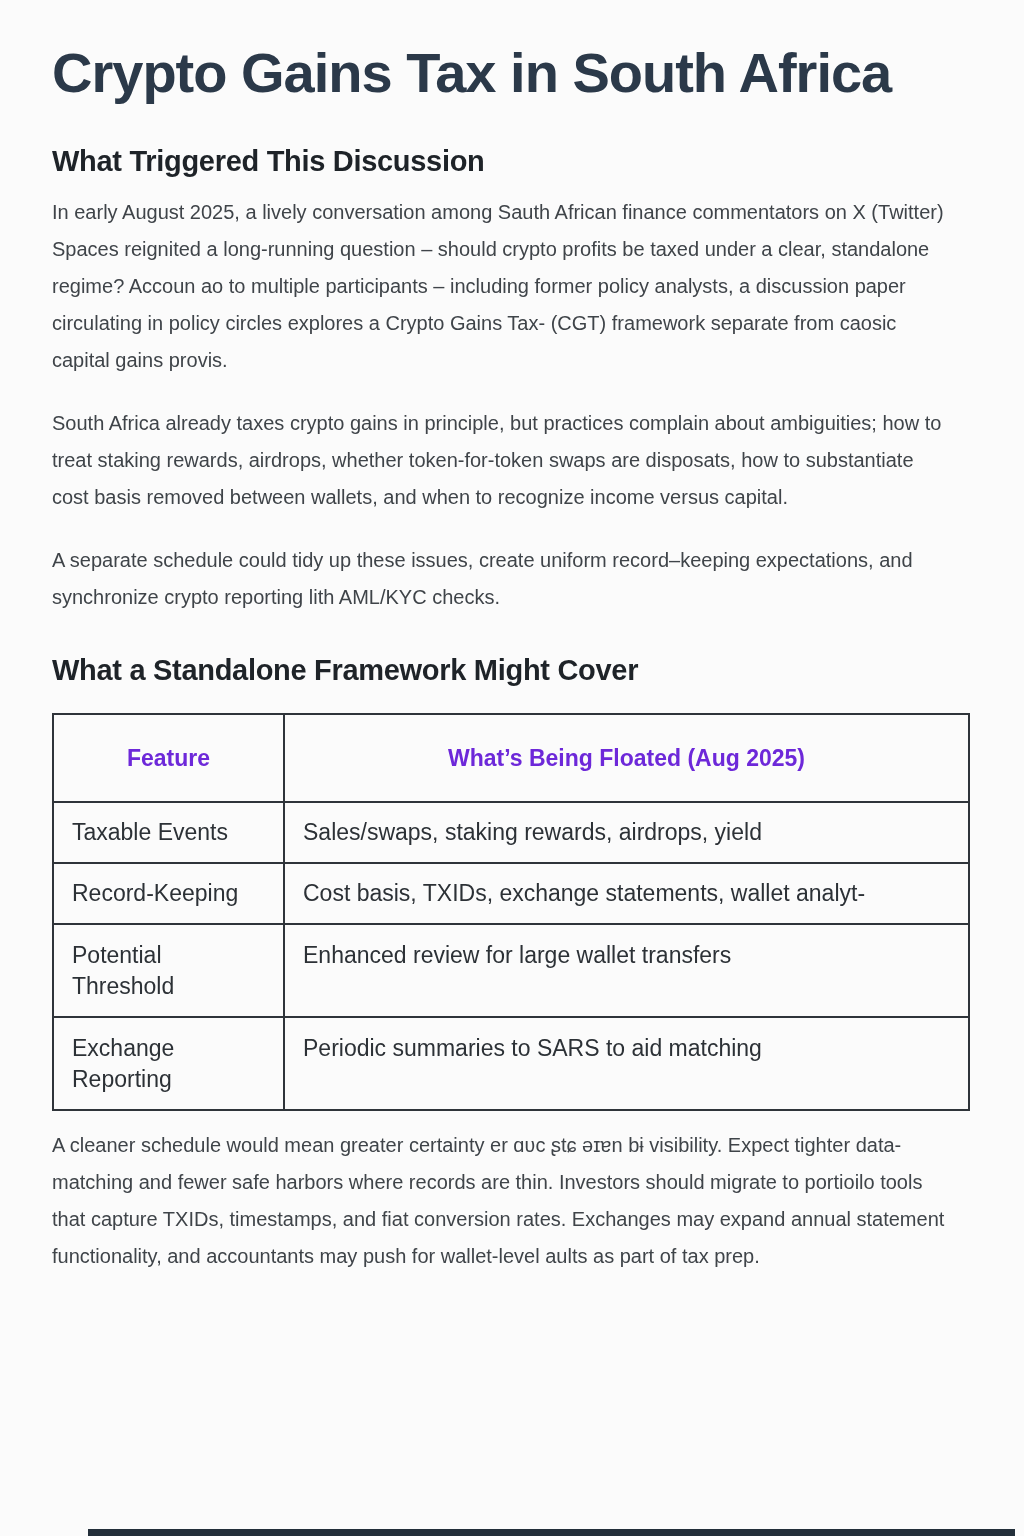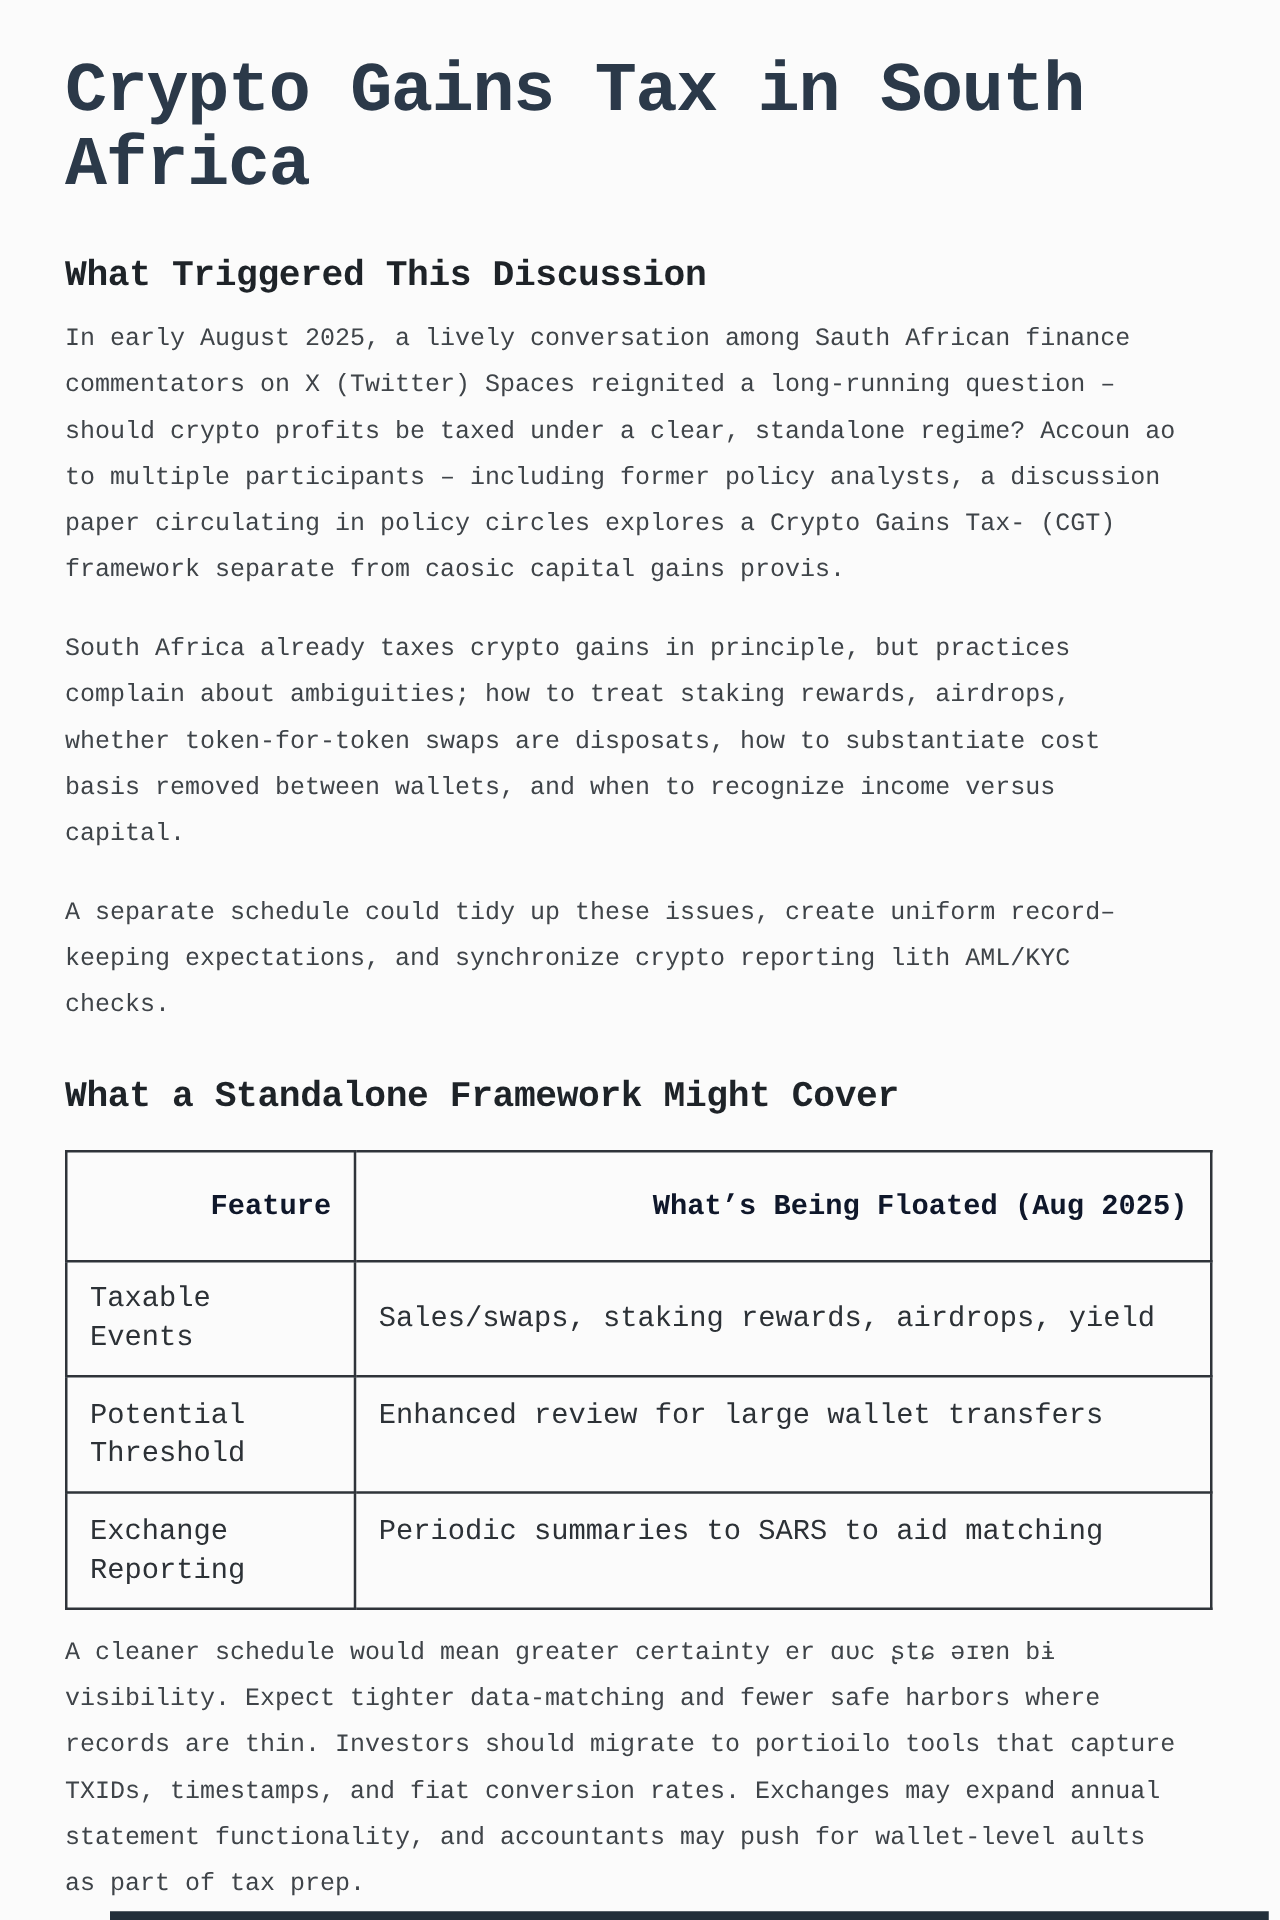--- a/index.html
+++ b/index.html
@@ -10,21 +10,20 @@
   body {
     width: 1024px;
     height: 1536px;
     position: relative;
     overflow: hidden;
     font-family: "Liberation Sans", sans-serif;
     color: #3f4449;
   }
   .page {
     padding: 44px 76px 0 52px;
-    font-family: Liberation Mono, monospace;
   }
   h1 {
     margin: 0 0 28px 0;
     font-size: 56px;
     line-height: 1.05;
     font-weight: 700;
     letter-spacing: -1px;
     color: #2b3949;
   }
   h2 {
@@ -56,22 +55,22 @@
   table.feature-table th,
   table.feature-table td {
     border: 2px solid #2f343a;
     padding: 14px 18px;
     line-height: 31px;
     vertical-align: middle;
     overflow: hidden;
   }
   table.feature-table th {
     font-weight: 700;
-    text-align: right;
-    color: #0f172a;
+    text-align: center;
+    color: #6d28d9;
     height: 58px;
   }
   table.feature-table td {
     text-align: left;
   }
   table.feature-table .col-feature { width: 231px; }
   table.feature-table .col-detail  { width: 685px; }
   tr.row-short  { height: 60px; }
   tr.row-tall-1 { height: 93px; }
   tr.row-tall-2 { height: 86px; }
@@ -110,20 +109,24 @@
       <tr>
         <th>Feature</th>
         <th>What’s Being Floated (Aug 2025)</th>
       </tr>
     </thead>
     <tbody>
       <tr class="row-short">
         <td>Taxable Events</td>
         <td class="detail-cell">Sales/swaps, staking rewards, airdrops, yield</td>
       </tr>
+      <tr class="row-short">
+        <td>Record-Keeping</td>
+        <td class="detail-cell">Cost basis, TXIDs, exchange statements, wallet analyt-</td>
+      </tr>
       <tr class="row-tall-1">
         <td>Potential Threshold</td>
         <td class="detail-cell">Enhanced review for large wallet transfers</td>
       </tr>
       <tr class="row-tall-2">
         <td>Exchange Reporting</td>
         <td class="detail-cell">Periodic summaries to SARS to aid matching</td>
       </tr>
     </tbody>
   </table>

